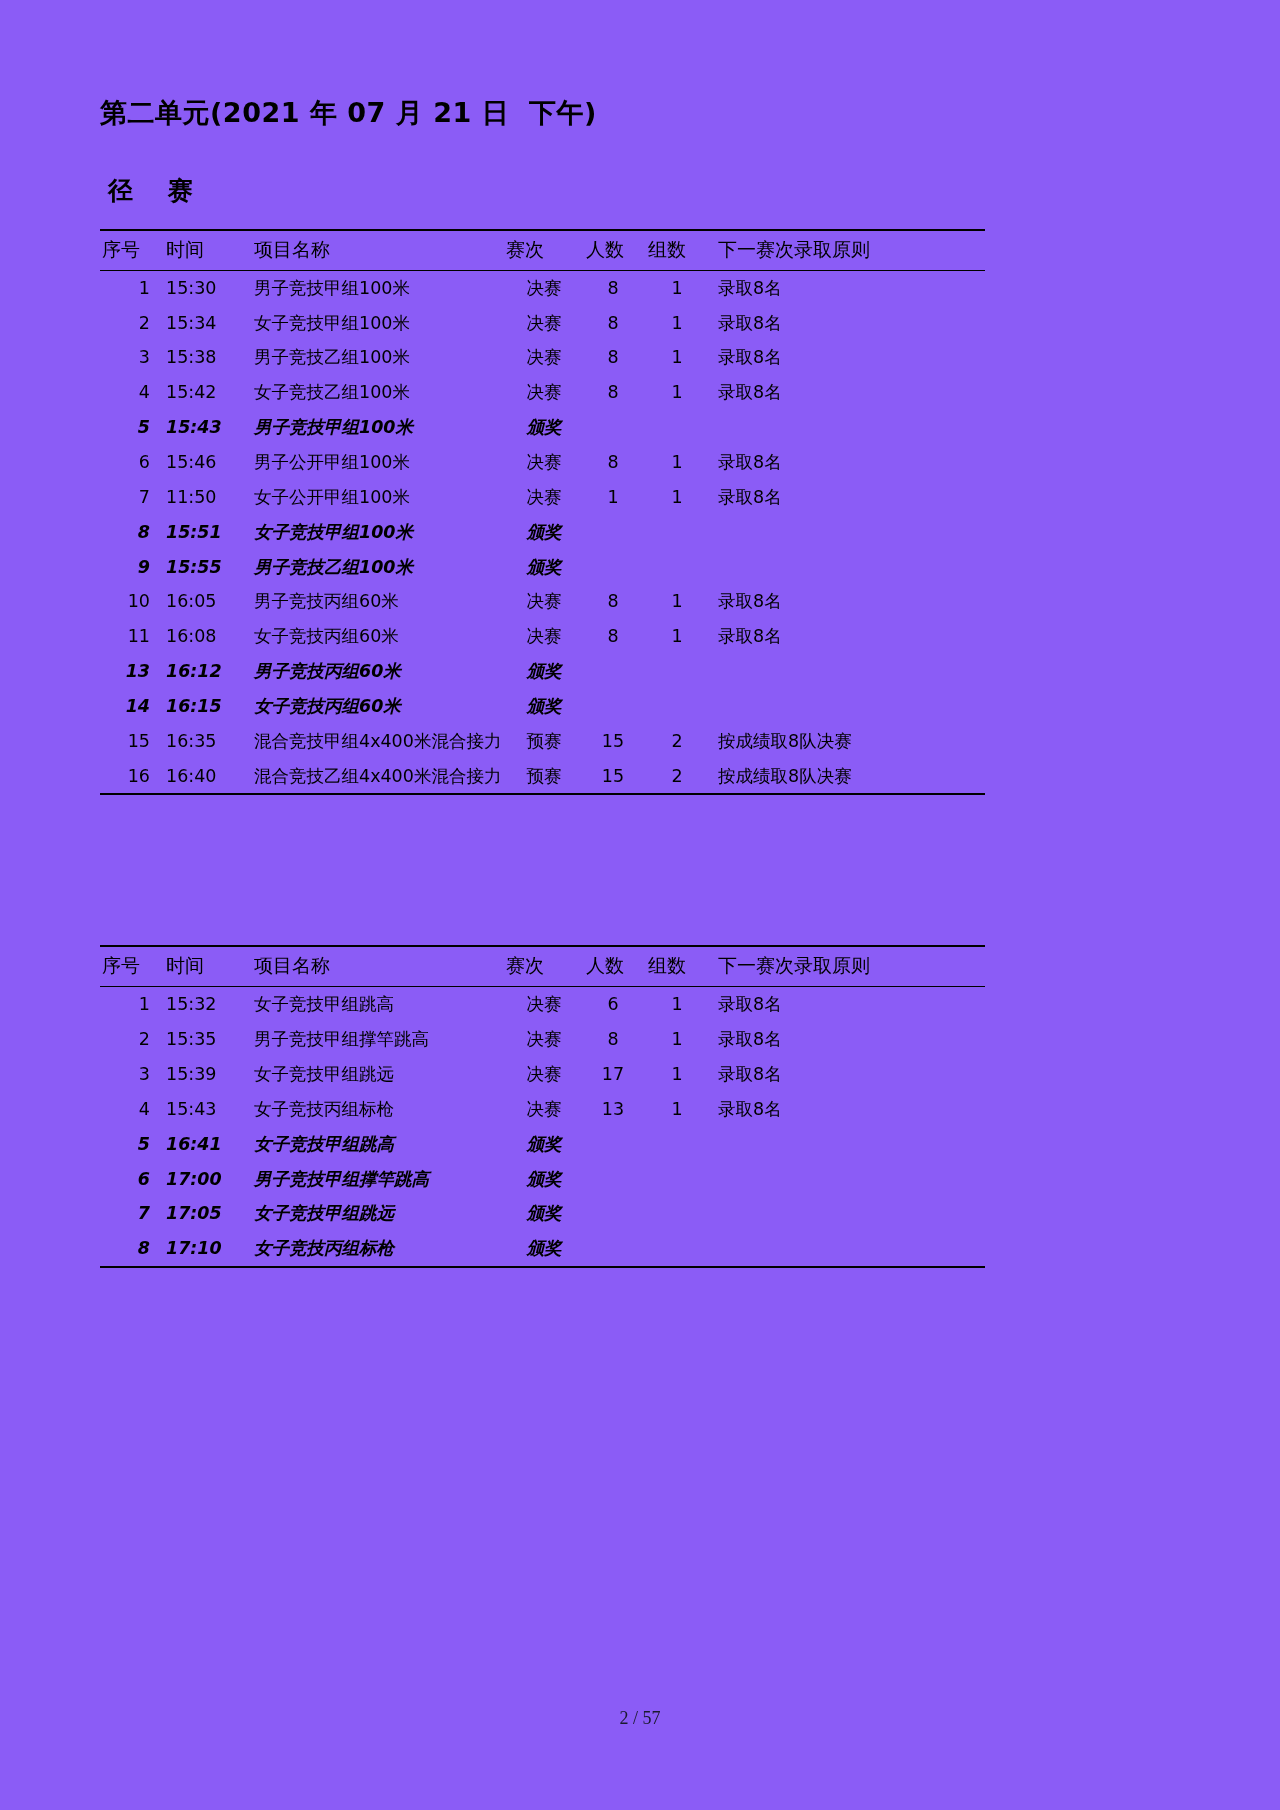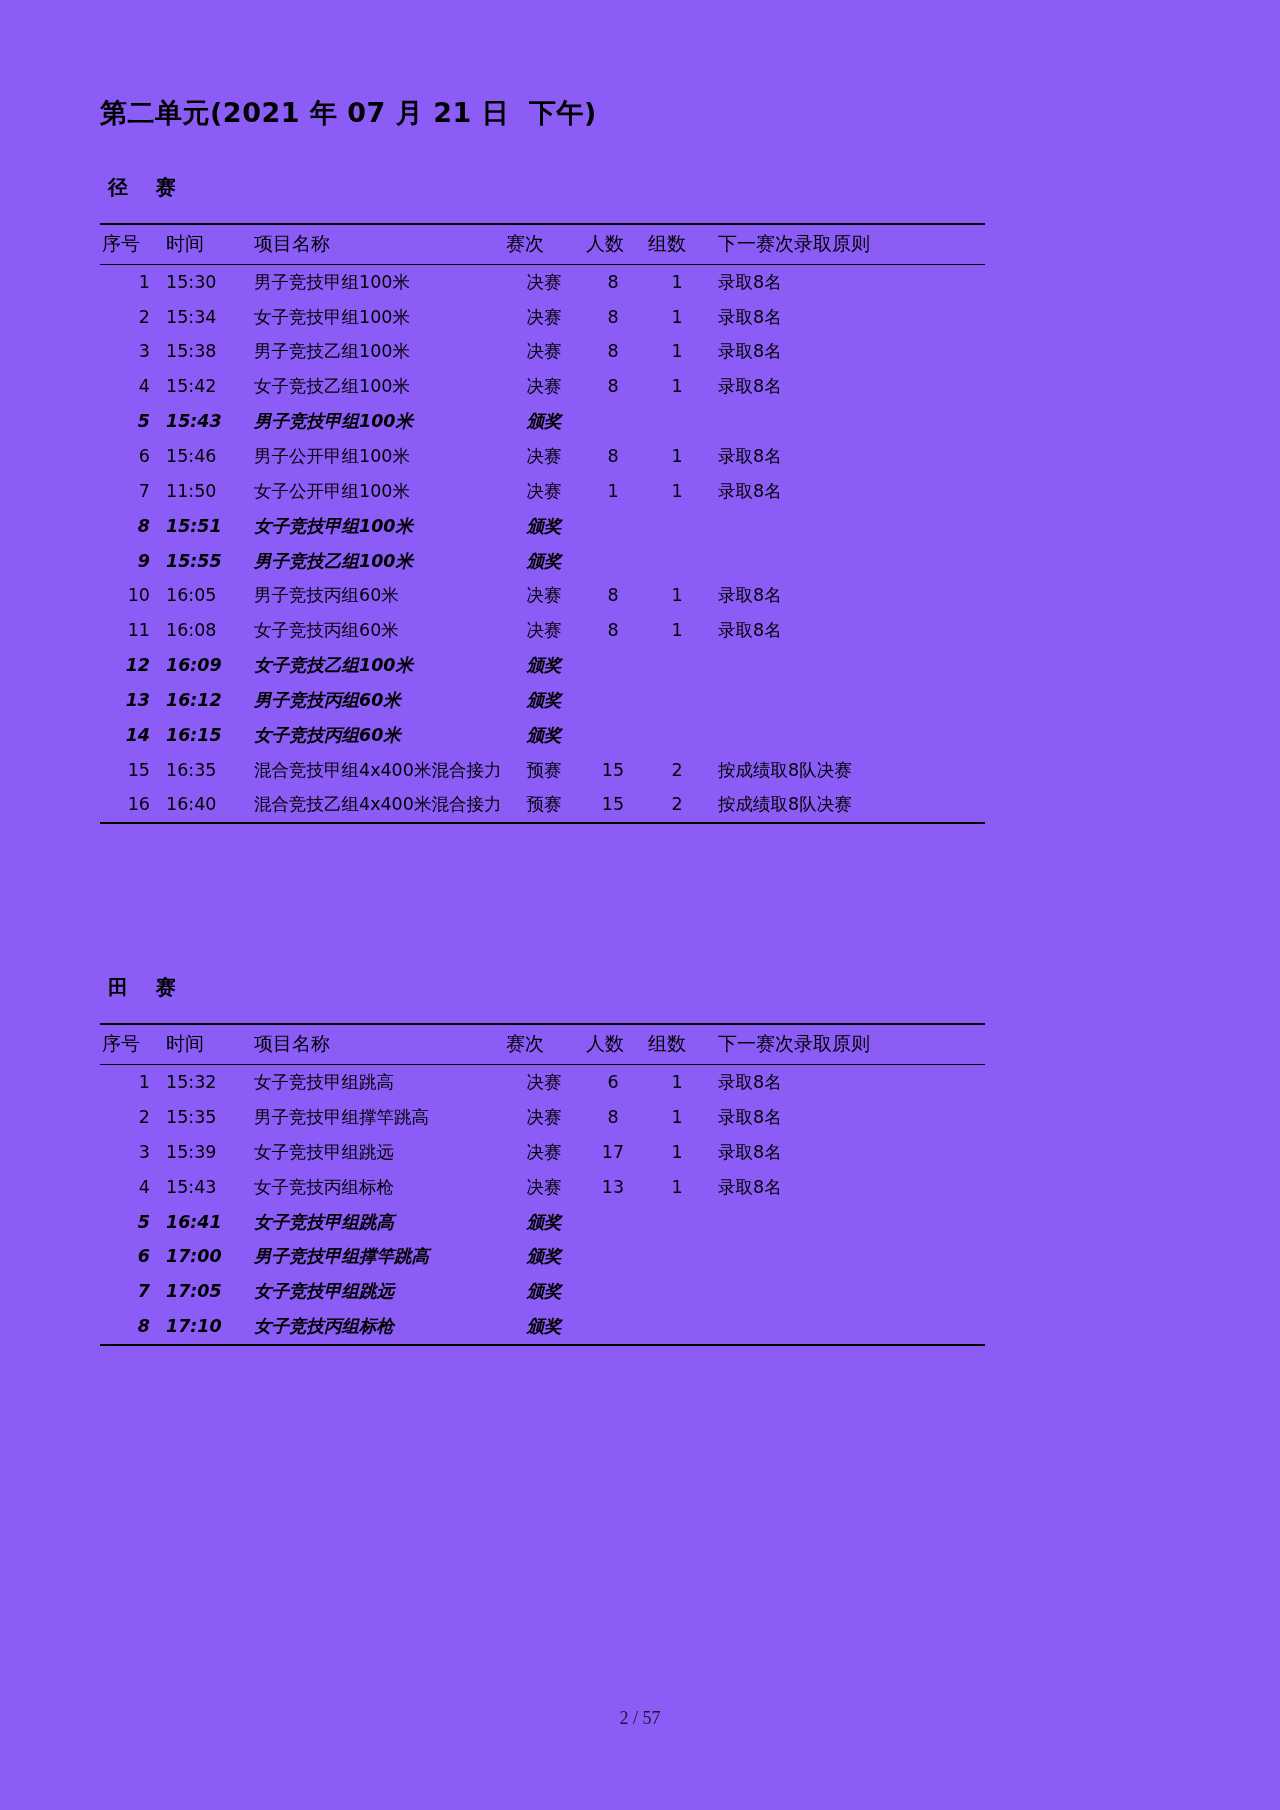--- a/index.html
+++ b/index.html
@@ -38,21 +38,21 @@
     font-size: 27px;
     font-weight: bold;
     letter-spacing: 0.5px;
     line-height: 1.25;
     margin: 0 0 44px 0;
     white-space: pre;
   }
 
   .section-heading {
     font-family: "DejaVu Sans", "Liberation Sans", sans-serif;
-    font-size: 20px;
+    font-size: 25px;
     font-weight: bold;
     margin: 0 0 22px 0;
     padding-left: 8px;
     white-space: pre;
   }
 
   
   .sched-table {
     border-collapse: collapse;
     width: 885px;
@@ -247,29 +247,20 @@
           <tr>
             <td class="col-no">11</td>
             <td class="col-time">16:08</td>
             <td class="col-name">女子竞技丙组60米</td>
             <td class="col-round">决赛</td>
             <td class="col-count">8</td>
             <td class="col-group">1</td>
             <td class="col-rule">录取8名</td>
           </tr>
           <tr class="award">
-            <td class="col-no">12</td>
-            <td class="col-time">16:09</td>
-            <td class="col-name">女子竞技乙组100米</td>
-            <td class="col-round">颁奖</td>
-            <td class="col-count"></td>
-            <td class="col-group"></td>
-            <td class="col-rule"></td>
-          </tr>
-          <tr class="award">
             <td class="col-no">13</td>
             <td class="col-time">16:12</td>
             <td class="col-name">男子竞技丙组60米</td>
             <td class="col-round">颁奖</td>
             <td class="col-count"></td>
             <td class="col-group"></td>
             <td class="col-rule"></td>
           </tr>
           <tr class="award">
             <td class="col-no">14</td>
@@ -296,21 +287,20 @@
             <td class="col-round">预赛</td>
             <td class="col-count">15</td>
             <td class="col-group">2</td>
             <td class="col-rule">按成绩取8队决赛</td>
           </tr>
         </tbody>
     </table>
 
     <div class="spacer-block"></div>
 
-    <h2 class="section-heading">田    赛</h2>
 
     <table class="sched-table">
       <colgroup>
         <col class="c-no">
           <col class="c-time">
           <col class="c-name">
           <col class="c-round">
         <col class="c-count">
           <col class="c-group">
           <col class="c-rule">

